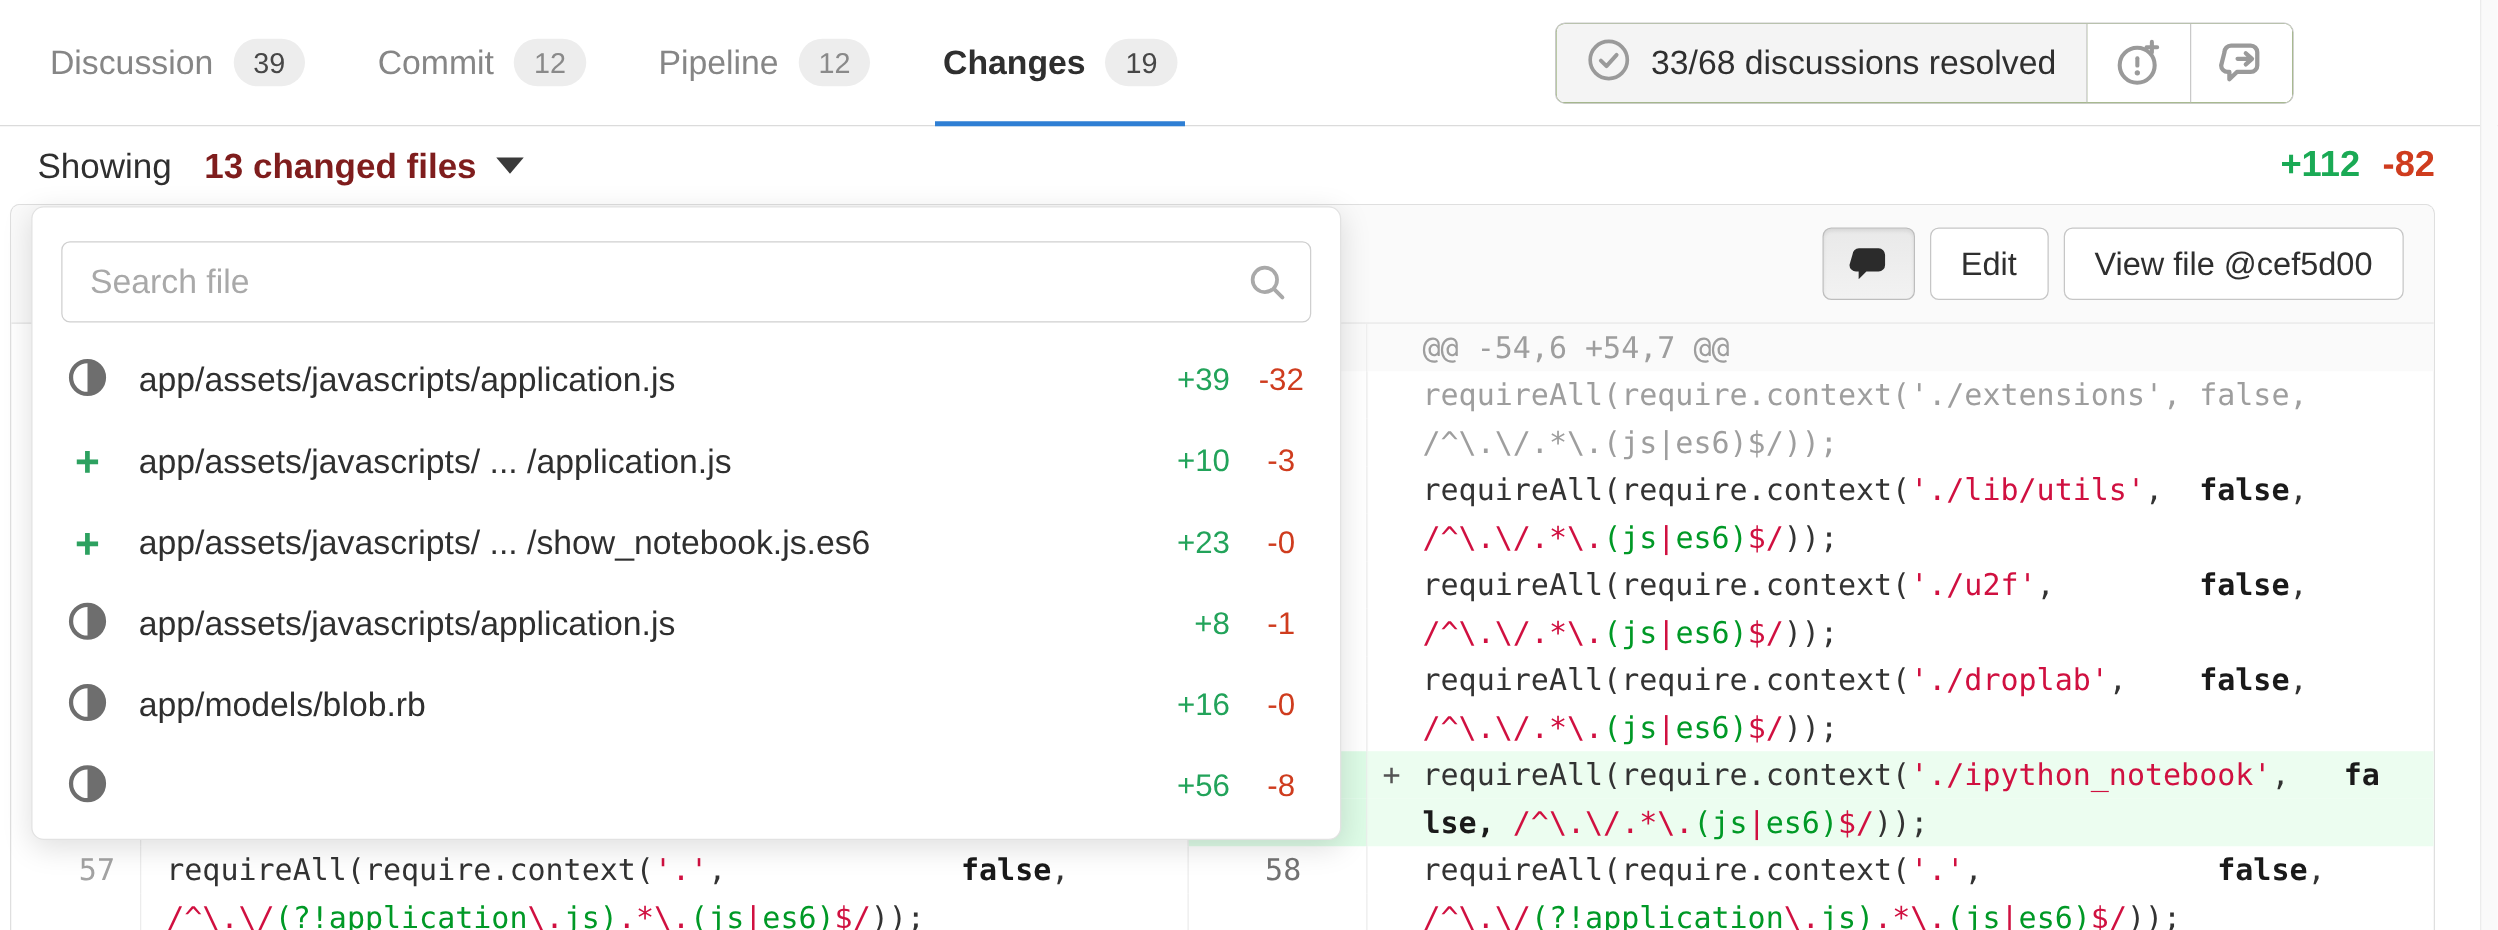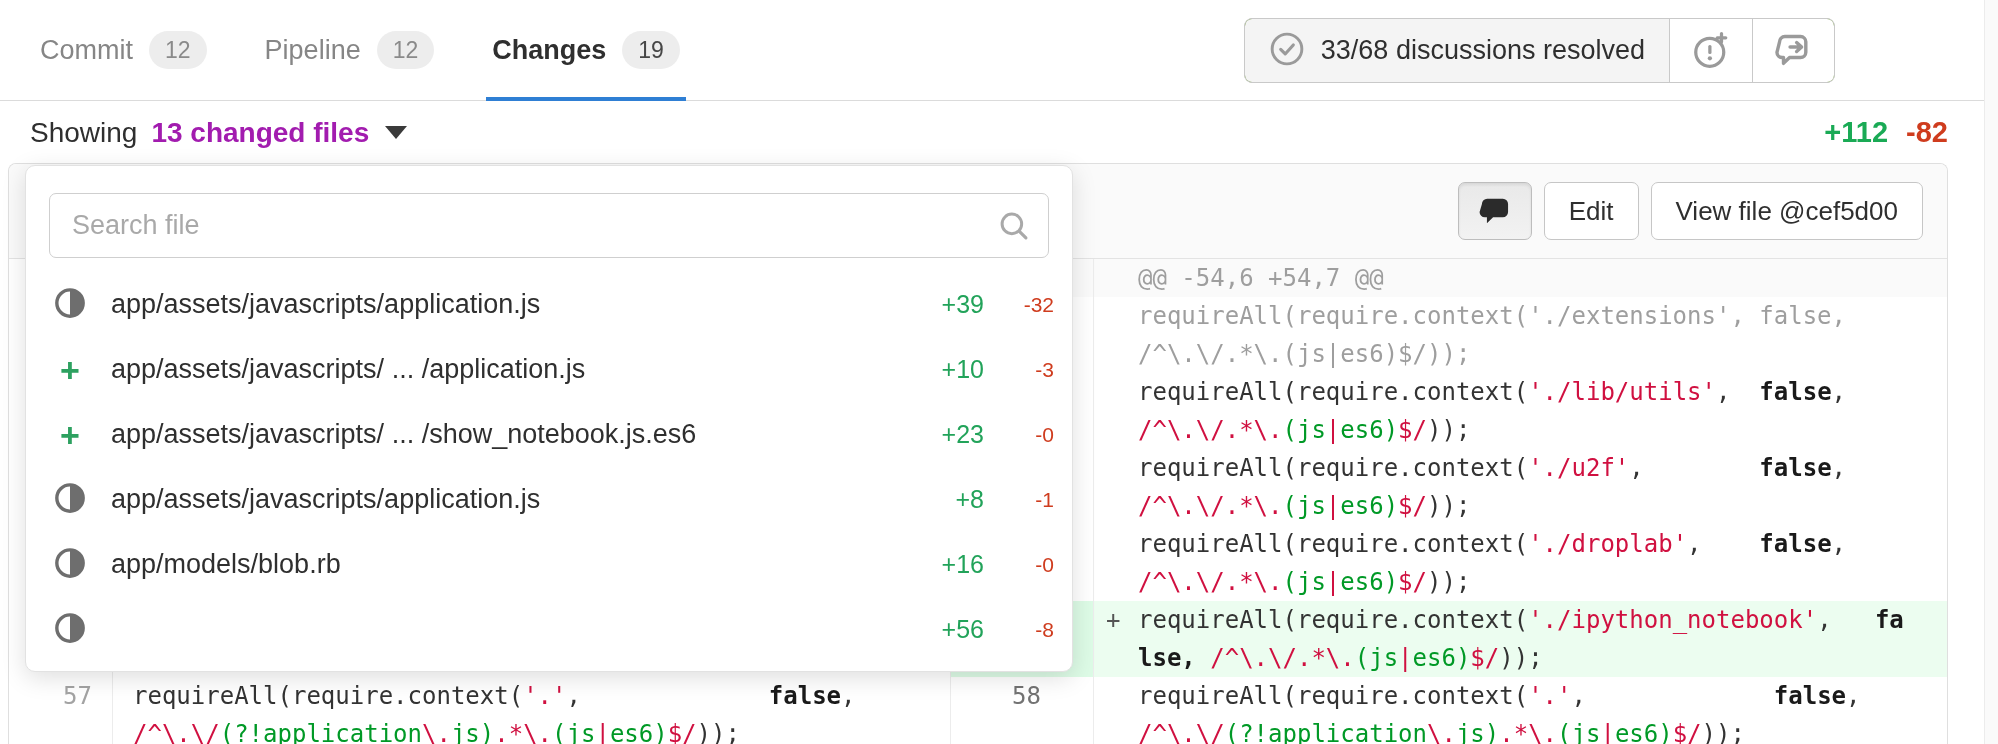--- a/index.html
+++ b/index.html
@@ -25,21 +25,21 @@
     border-right:1px solid #c9c9c9; }
   .resolved-text { font-size:27px; color:#2f2f2f; margin-left:16px; }
   .icon-btn { width:82px; display:flex; align-items:center; justify-content:center;
     background:#fff; cursor:pointer; }
   .icon-btn + .icon-btn { border-left:1px solid #c9c9c9; }
 
   
   .subbar { position:absolute; left:0; top:102px; width:1998px; height:61px; background:#fff;
     display:flex; align-items:center; padding:0 50px 0 30px; z-index:5; }
   .showing { font-size:28px; color:#2f2f2f; }
-  .files-link { font-size:28px; font-weight:bold; color:#a21caf; margin-left:14px; cursor:pointer; }
+  .files-link { font-size:28px; font-weight:bold; color:#7f1d1d; margin-left:26px; cursor:pointer; }
   .caret-down { width:0; height:0; border-left:11px solid transparent; border-right:11px solid transparent;
     border-top:13px solid #3a3a3a; margin-left:16px; cursor:pointer; }
   .subbar .spacer { flex:1; }
   .sub-added { font-size:29px; font-weight:bold; color:#1aaa55; }
   .sub-removed { font-size:29px; font-weight:bold; color:#cf3c1e; margin-left:18px; }
 
   
   .diff-container { position:absolute; left:8px; top:163px; width:1940px; height:581px;
     border:1px solid #dfdfdf; border-bottom:none; border-radius:8px 8px 0 0; background:#fff; overflow:hidden; }
   .diff-header { height:95px; background:#fafafa; border-bottom:1px solid #e3e3e3;
@@ -79,32 +79,36 @@
     font-size:27px; padding:0 60px 0 22px; color:#303030; outline:none;
     font-family:"Liberation Sans", sans-serif; }
   .search-input::placeholder { color:#a9a9a9; }
   .search-icon { position:absolute; right:18px; top:16px; }
   .file-list { list-style:none; margin-top:14px; }
   .file-item { height:65px; display:flex; align-items:center; padding:0 18px 0 27px; cursor:pointer; }
   .fstat { width:34px; height:34px; flex:none; display:flex; align-items:center; justify-content:center; }
   .fname { font-size:27px; color:#2f2f2f; margin-left:24px; white-space:nowrap; overflow:hidden; }
   .fgrow { flex:1; }
   .fadd { font-size:25px; color:#22a35a; text-align:right; min-width:64px; }
-  .fdel { font-size:21px; color:#cf3c1e; text-align:right; min-width:58px; margin-left:12px; }
+  .fdel { font-size:25px; color:#cf3c1e; text-align:center; min-width:58px; margin-left:12px; }
   .plus-glyph { color:#2da160; font-size:34px; font-weight:bold; line-height:34px; }
 
   
   .edge-strip { position:absolute; right:0; top:0; width:14px; height:744px;
     background:#fafafa; border-left:1px solid #ececec; z-index:30; }
 </style>
 </head>
 <body>
 
 <div class="topbar">
   <ul class="tabs" id="tabs">
+      <li class="tab dark-badge">
+        <span class="tab-label">Discussion</span>
+    <span class="badge">39</span>
+      </li>
       <li class="tab">
         <span class="tab-label">Commit</span>
     <span class="badge">12</span>
       </li>
       <li class="tab">
         <span class="tab-label">Pipeline</span>
     <span class="badge">12</span>
       </li>
       <li class="tab active dark-badge">
         <span class="tab-label">Changes</span>

